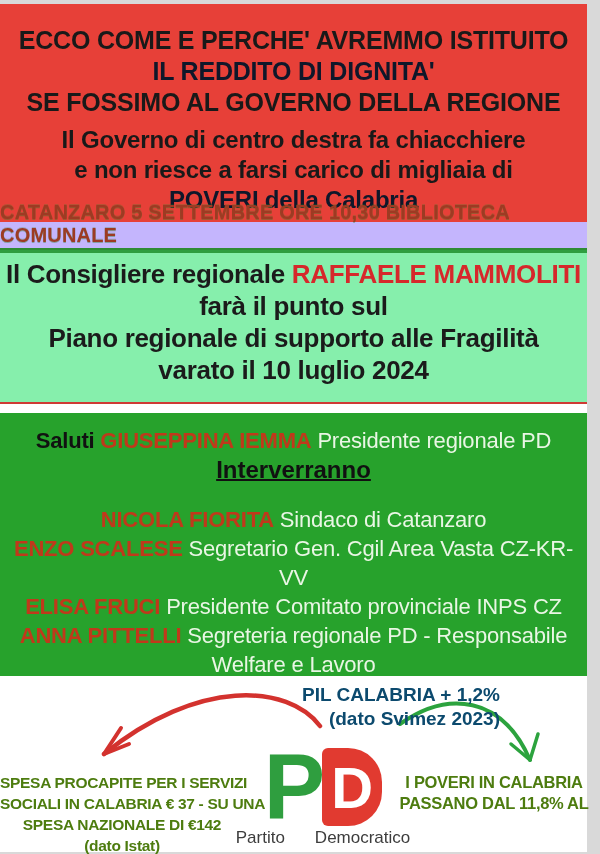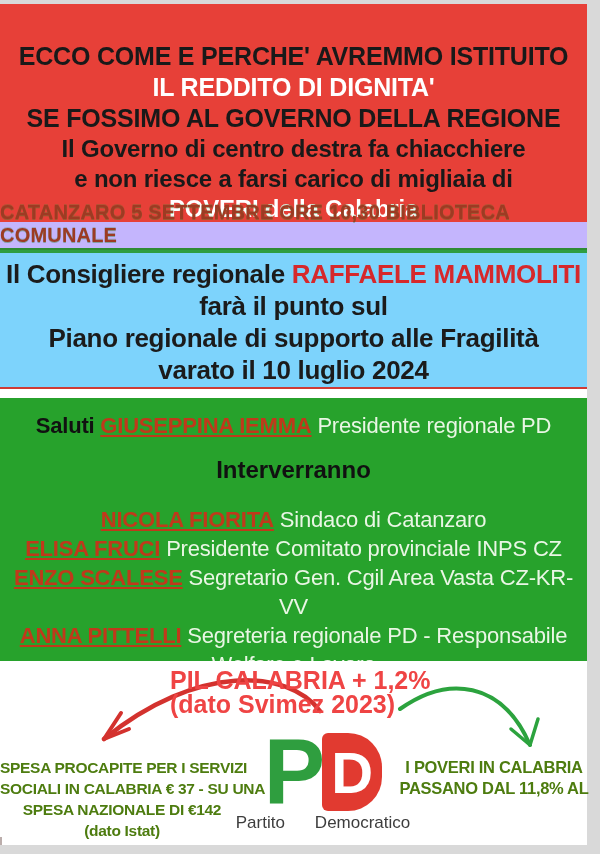--- a/index.html
+++ b/index.html
@@ -5,53 +5,53 @@
   html,body{margin:0;padding:0;}
   .page{
     position:relative;width:600px;height:854px;background:#d9d9d9;
     font-family:"Liberation Sans",sans-serif;overflow:hidden;
   }
   .poster{
     position:absolute;left:0;top:4px;width:587px;height:841px;background:#ffffff;
     box-shadow:inset 2px 0 0 rgba(60,20,15,.35);
   }
   
-  .sec-red{height:218px;background:#e74038;text-align:center;padding-top:37px;box-sizing:border-box;}
+  .sec-red{height:218px;background:#e74038;text-align:center;padding-top:21px;box-sizing:border-box;}
   .sec-red .l-big{font-size:25px;font-weight:bold;line-height:31px;letter-spacing:-.2px;}
   .sec-red .l-med{font-size:24px;font-weight:bold;line-height:30px;letter-spacing:-.2px;}
-  .gap-top{}
+  .gap-top{margin-top:7px;}
   .c-black{color:#191919;}
-  .c-white{color:#ffffff;}
+  .c-white{color:#0f172a;}
   
   .sec-date{height:28px;background:#c4b5fd;display:flex;align-items:flex-end;justify-content:center;}
   .date-text{
     font-size:20px;font-weight:bold;color:#9e3a23;letter-spacing:.2px;
     border-bottom:2px solid #2e8b34;padding-bottom:1px;
     text-shadow:0 1px 0 rgba(40,130,40,.4), 0 -1px 0 rgba(40,130,40,.25);
   }
   .divider-green{height:3px;background:#2f9e41;}
   
-  .sec-announce{height:134px;background:#7dd3fc;text-align:center;padding-top:5px;box-sizing:border-box;}
+  .sec-announce{height:149px;background:#86efac;text-align:center;padding-top:5px;box-sizing:border-box;}
   .sec-announce .a-line{font-size:26px;font-weight:bold;line-height:32px;color:#1b1b1b;letter-spacing:-.3px;}
   .a-red{color:#d6282b;}
   .a-green{color:#2aa32c;text-align:center;}
   .a-sm{font-size:24px;}
   .divider-red{height:2px;background:#cf3a35;}
   .gap-white{height:9px;background:#ffffff;}
   
   .sec-green{height:263px;background:#27a22c;text-align:center;padding-top:13px;box-sizing:border-box;}
   .g-line{font-size:22px;line-height:29px;color:#e9f6e4;letter-spacing:-.2px;}
   .g-black{color:#111;font-weight:bold;}
-  .g-name{color:#c0391b;font-weight:bold;text-decoration:underline;}
-  .g-heading{font-size:24px;font-weight:bold;color:#111;text-decoration-thickness:2px;margin-top:16px;}
+  .g-name{color:#c0391b;font-weight:bold;}
+  .g-heading{font-size:24px;font-weight:bold;color:#111;text-decoration:underline;text-decoration-thickness:2px;margin-top:1px;}
   .g-speakers{margin-top:21px;padding:0 4px;}
   
   .sec-bottom{position:relative;height:176px;background:#ffffff;}
-  .pil{position:absolute;left:170px;top:7px;width:330px;text-align:left;
-       color:#ef4444;font-weight:bold;font-size:25px;line-height:24px;}
+  .pil{position:absolute;left:170px;top:7px;width:330px;text-align:right;
+       color:#0c4a6e;font-weight:bold;font-size:19px;line-height:24px;}
   .arrows{position:absolute;left:0;top:0;}
   .stat{position:absolute;color:#4d7c0f;font-weight:bold;font-size:15.5px;line-height:21px;
         text-align:center;letter-spacing:-.3px;}
   .stat div{white-space:nowrap;}
   .stat-left{left:0;top:96px;width:244px;}
   .stat-right{left:398px;top:96px;width:192px;font-size:16.5px;}
   
   .logo{position:absolute;left:256px;top:72px;width:134px;}
   .logo-row{display:flex;align-items:center;justify-content:center;height:78px;}
   .logo-p{font-size:92px;font-weight:bold;color:#2f9e3f;line-height:74px;letter-spacing:-4px;}
@@ -88,22 +88,22 @@
       <div class="a-line a-sm">varato il 10 luglio 2024</div>
     </div>
     <div class="divider-red"></div>
     <div class="gap-white"></div>
 
     <div class="sec-green">
       <div class="g-line"><span class="g-black">Saluti </span><span class="g-name">GIUSEPPINA IEMMA</span><span> Presidente regionale PD</span></div>
       <div class="g-heading">Interverranno</div>
       <div class="g-speakers">
         <div class="g-line"><span class="g-name">NICOLA FIORITA</span><span> Sindaco di Catanzaro</span></div>
+        <div class="g-line"><span class="g-name">ENZO SCALESE</span><span> Segretario Gen. Cgil Area Vasta CZ-KR-VV</span></div>
         <div class="g-line"><span class="g-name">ELISA FRUCI</span><span> Presidente Comitato provinciale INPS CZ</span></div>
-        <div class="g-line"><span class="g-name">ENZO SCALESE</span><span> Segretario Gen. Cgil Area Vasta CZ-KR-VV</span></div>
         <div class="g-line"><span class="g-name">ANNA PITTELLI</span><span> Segreteria regionale  PD - Responsabile Welfare e Lavoro</span></div>
       </div>
     </div>
 
     <div class="sec-bottom">
       <svg class="arrows" width="587" height="176" viewBox="0 0 587 176">
         <g>
           <path d="M 320 50 C 288 8 198 2 104 78" fill="none" stroke="#d3322e" stroke-width="4.5" stroke-linecap="round"></path>
           <path d="M 104 78 L 121 52 M 104 78 L 129 68" fill="none" stroke="#d3322e" stroke-width="4" stroke-linecap="round"></path>
         </g>

